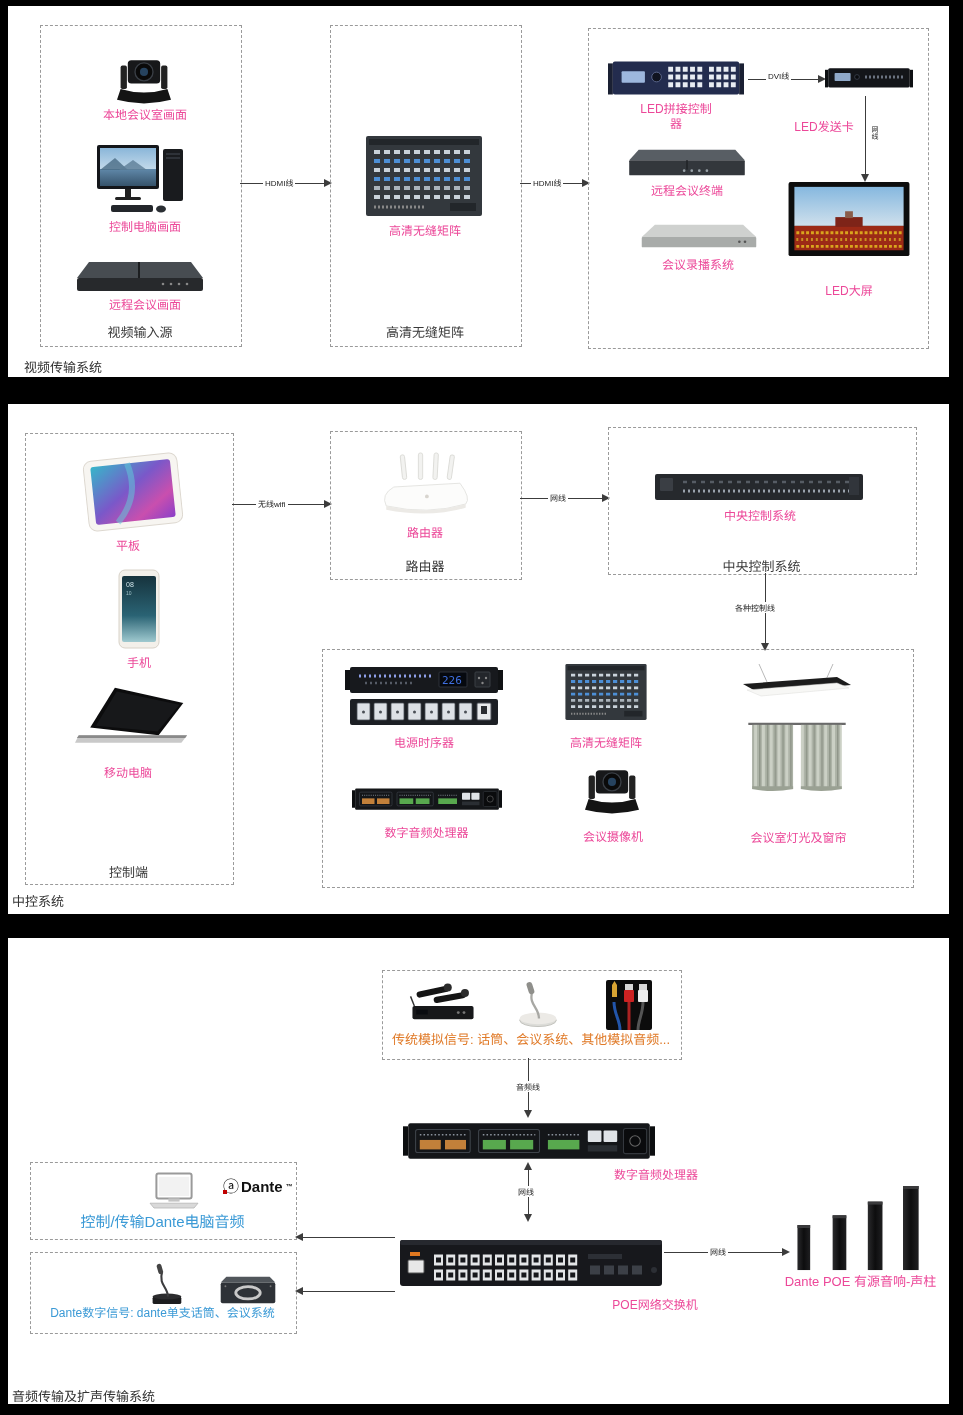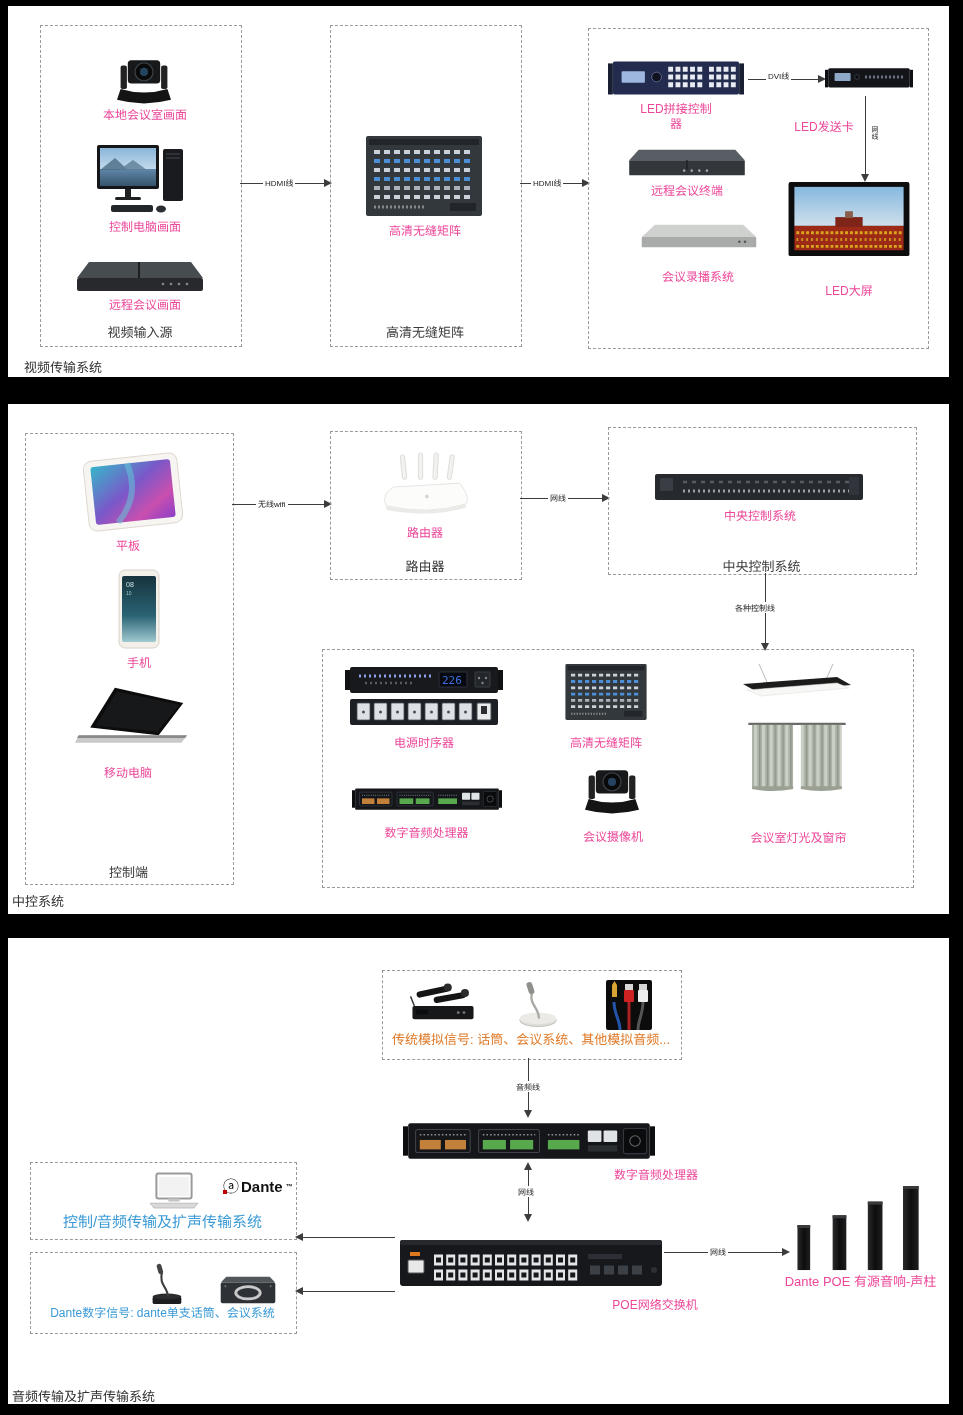--- a/index.html
+++ b/index.html
@@ -156,21 +156,21 @@
     </div>
     <div class="lbl" style="left:599px;top:178px;width:160px;">远程会议终端</div>
     <div class="dev" style="left:630px;top:214px;width:122px;height:34px;">
       <svg viewBox="0 0 130 34">
           <polygon points="18,4 112,4 126,17 4,17" fill="#cfd1cf"></polygon>
           <rect x="4" y="17" width="122" height="11" rx="1" fill="#a8aba9"></rect>
           <circle cx="108" cy="22" r="1.4" fill="#555"></circle>
           <circle cx="114" cy="22" r="1.4" fill="#555"></circle>
         </svg>
     </div>
-    <div class="lbl" style="left:610px;top:252px;width:160px;margin-top:12px;">会议录播系统</div>
+    <div class="lbl" style="left:610px;top:252px;width:160px;">会议录播系统</div>
     <div class="dev" style="left:780px;top:176px;width:122px;height:78px;">
       <svg viewBox="0 0 124 80">
           <defs>
             <linearGradient id="lsky" x1="0" y1="0" x2="0" y2="1">
               <stop offset="0" stop-color="#86b8df"></stop>
               <stop offset="1" stop-color="#cfe0ec"></stop>
             </linearGradient>
           </defs>
           <rect x="0" y="0" width="124" height="76" rx="2" fill="#0d0d0d"></rect>
           <rect x="6" y="5" width="112" height="40" fill="url(#lsky)"></rect>
@@ -486,21 +486,21 @@
           <rect x="16" y="6" width="38" height="24" fill="#f2f2f2"></rect>
           <polygon points="5,39 65,39 60,45 10,45" fill="#d9d9d9" stroke="#b5b5b5" stroke-width="1"></polygon>
           <rect x="28" y="33" width="14" height="4" fill="#c4c4c4"></rect>
         </svg>
     </div>
     <div class="dante-logo" style="left:215px;top:240px;">
       <span class="dante-glyph">ⓐ</span>
         <span>Dante</span>
         <sup>™</sup>
     </div>
-    <div class="lbl blue" style="left:26px;top:275px;width:257px;font-size:15px;">控制/音频传输及扩声传输系统</div>
+    <div class="lbl blue" style="left:26px;top:275px;width:257px;font-size:15px;">控制/传输Dante电脑音频</div>
 
     <div class="dbox" style="left:22px;top:314px;width:265px;height:80px;"></div>
     <div class="dev" style="left:138px;top:324px;width:40px;height:44px;">
       <svg viewBox="0 0 40 46">
           <rect x="6" y="36" width="30" height="8" rx="2" fill="#1d1d1f"></rect>
           <ellipse cx="21" cy="36" rx="15" ry="3" fill="#2c2c2e"></ellipse>
           <path d="M22 36 C22 26 12 24 16 10" stroke="#3c3c3e" stroke-width="2.2" fill="none"></path>
           <rect x="11" y="2" width="5" height="11" rx="2.5" fill="#444" transform="rotate(-16 13 7)"></rect>
         </svg>
     </div>

